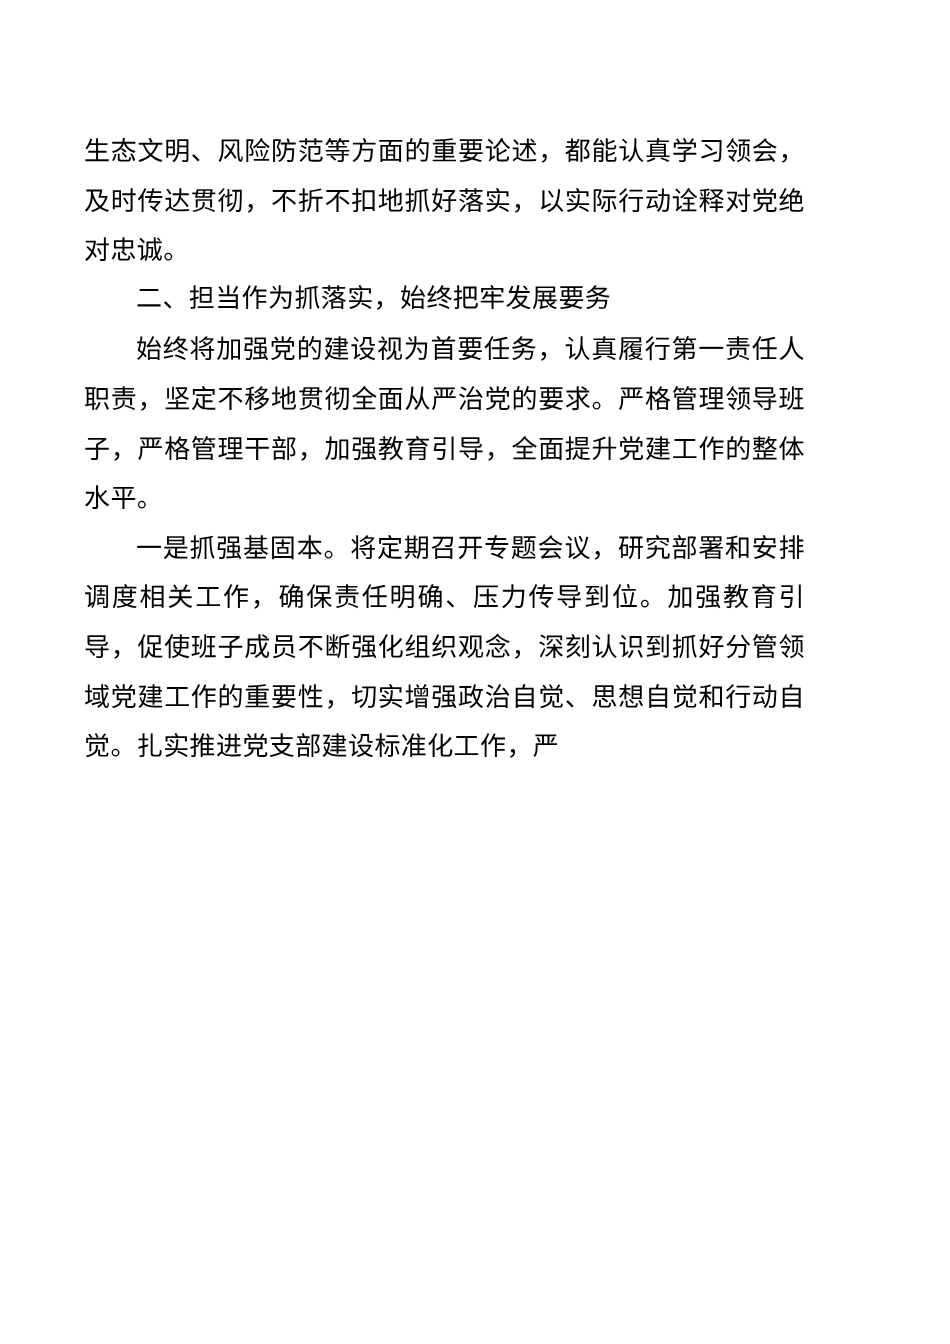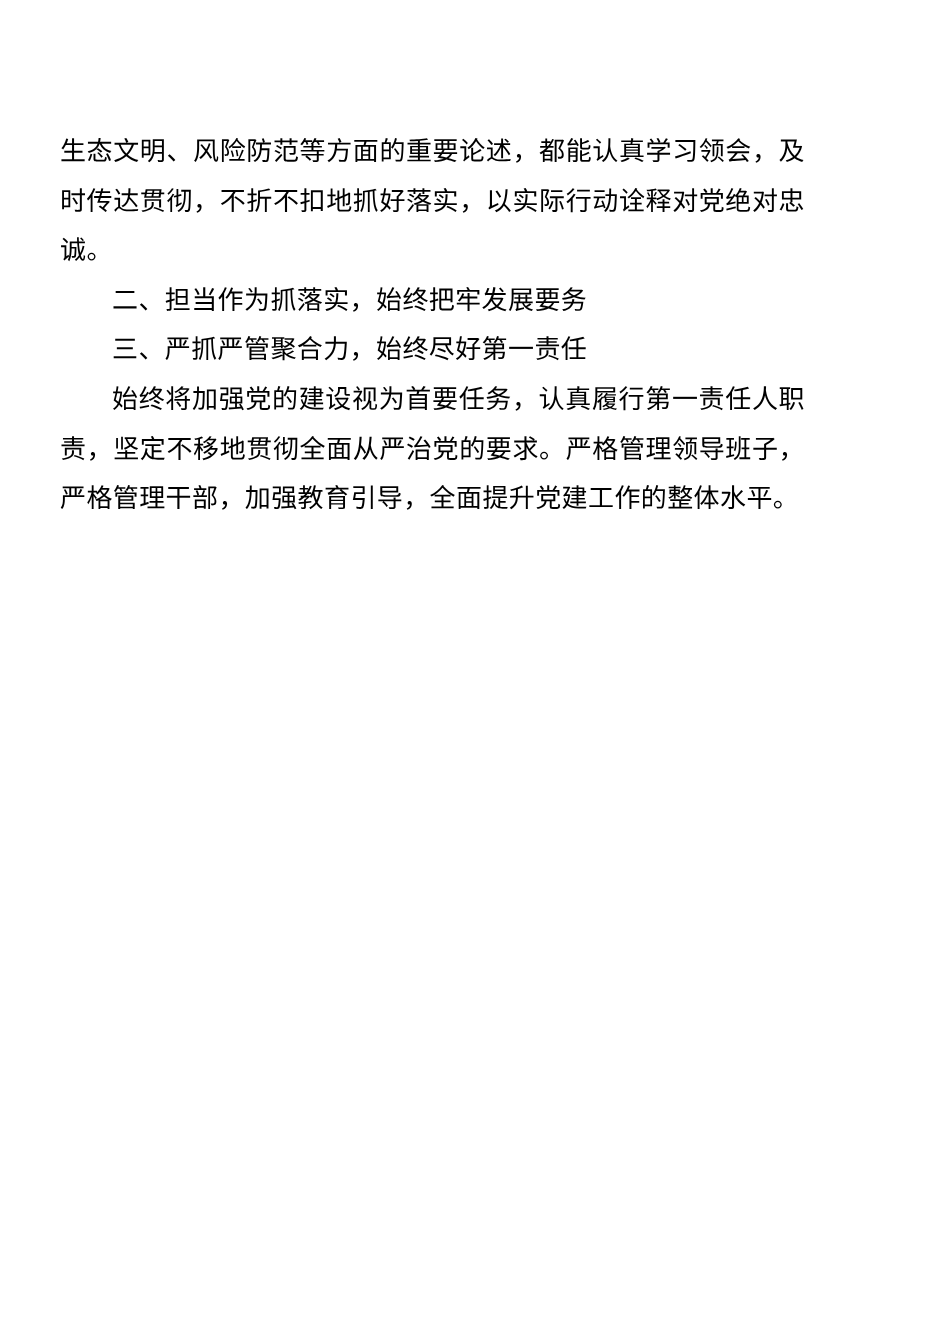--- a/index.html
+++ b/index.html
@@ -11,43 +11,44 @@
     width: 950px;
     height: 1344px;
     overflow: hidden;
     font-family: "Liberation Sans", sans-serif;
   }
   .page {
     box-sizing: border-box;
     width: 950px;
     height: 1344px;
     background: #ffffff;
-    padding: 127px 145px 0 60px;
+    padding: 127px 145px 0 84px;
   }
   .doc-text p {
     margin: 0;
     padding: 0;
     font-size: 26px;
     line-height: 49.6px;
     color: #000000;
     text-align: justify;
     text-justify: inter-ideograph;
     letter-spacing: 0.4px;
     word-break: break-all;
   }
   .doc-text p.indent {
     text-indent: 2em;
   }
   .doc-text p.heading {
     font-weight: normal; 
+    font-family: Liberation Mono, monospace;
   }
 </style>
 </head>
 <body>
 
 <div class="page">
   <div class="doc-text">
     <p>生态文明、风险防范等方面的重要论述，都能认真学习领会，及时传达贯彻，不折不扣地抓好落实，以实际行动诠释对党绝对忠诚。</p>
     <p class="indent heading">二、担当作为抓落实，始终把牢发展要务</p>
-    <p class="indent heading">三、严抓严管聚合力，始终尽好第一责任</p>
     <p class="indent">始终将加强党的建设视为首要任务，认真履行第一责任人职责，坚定不移地贯彻全面从严治党的要求。严格管理领导班子，严格管理干部，加强教育引导，全面提升党建工作的整体水平。</p>
+    <p class="indent">一是抓强基固本。将定期召开专题会议，研究部署和安排调度相关工作，确保责任明确、压力传导到位。加强教育引导，促使班子成员不断强化组织观念，深刻认识到抓好分管领域党建工作的重要性，切实增强政治自觉、思想自觉和行动自觉。扎实推进党支部建设标准化工作，严</p>
   </div>
 </div>
 
 </body></html>

